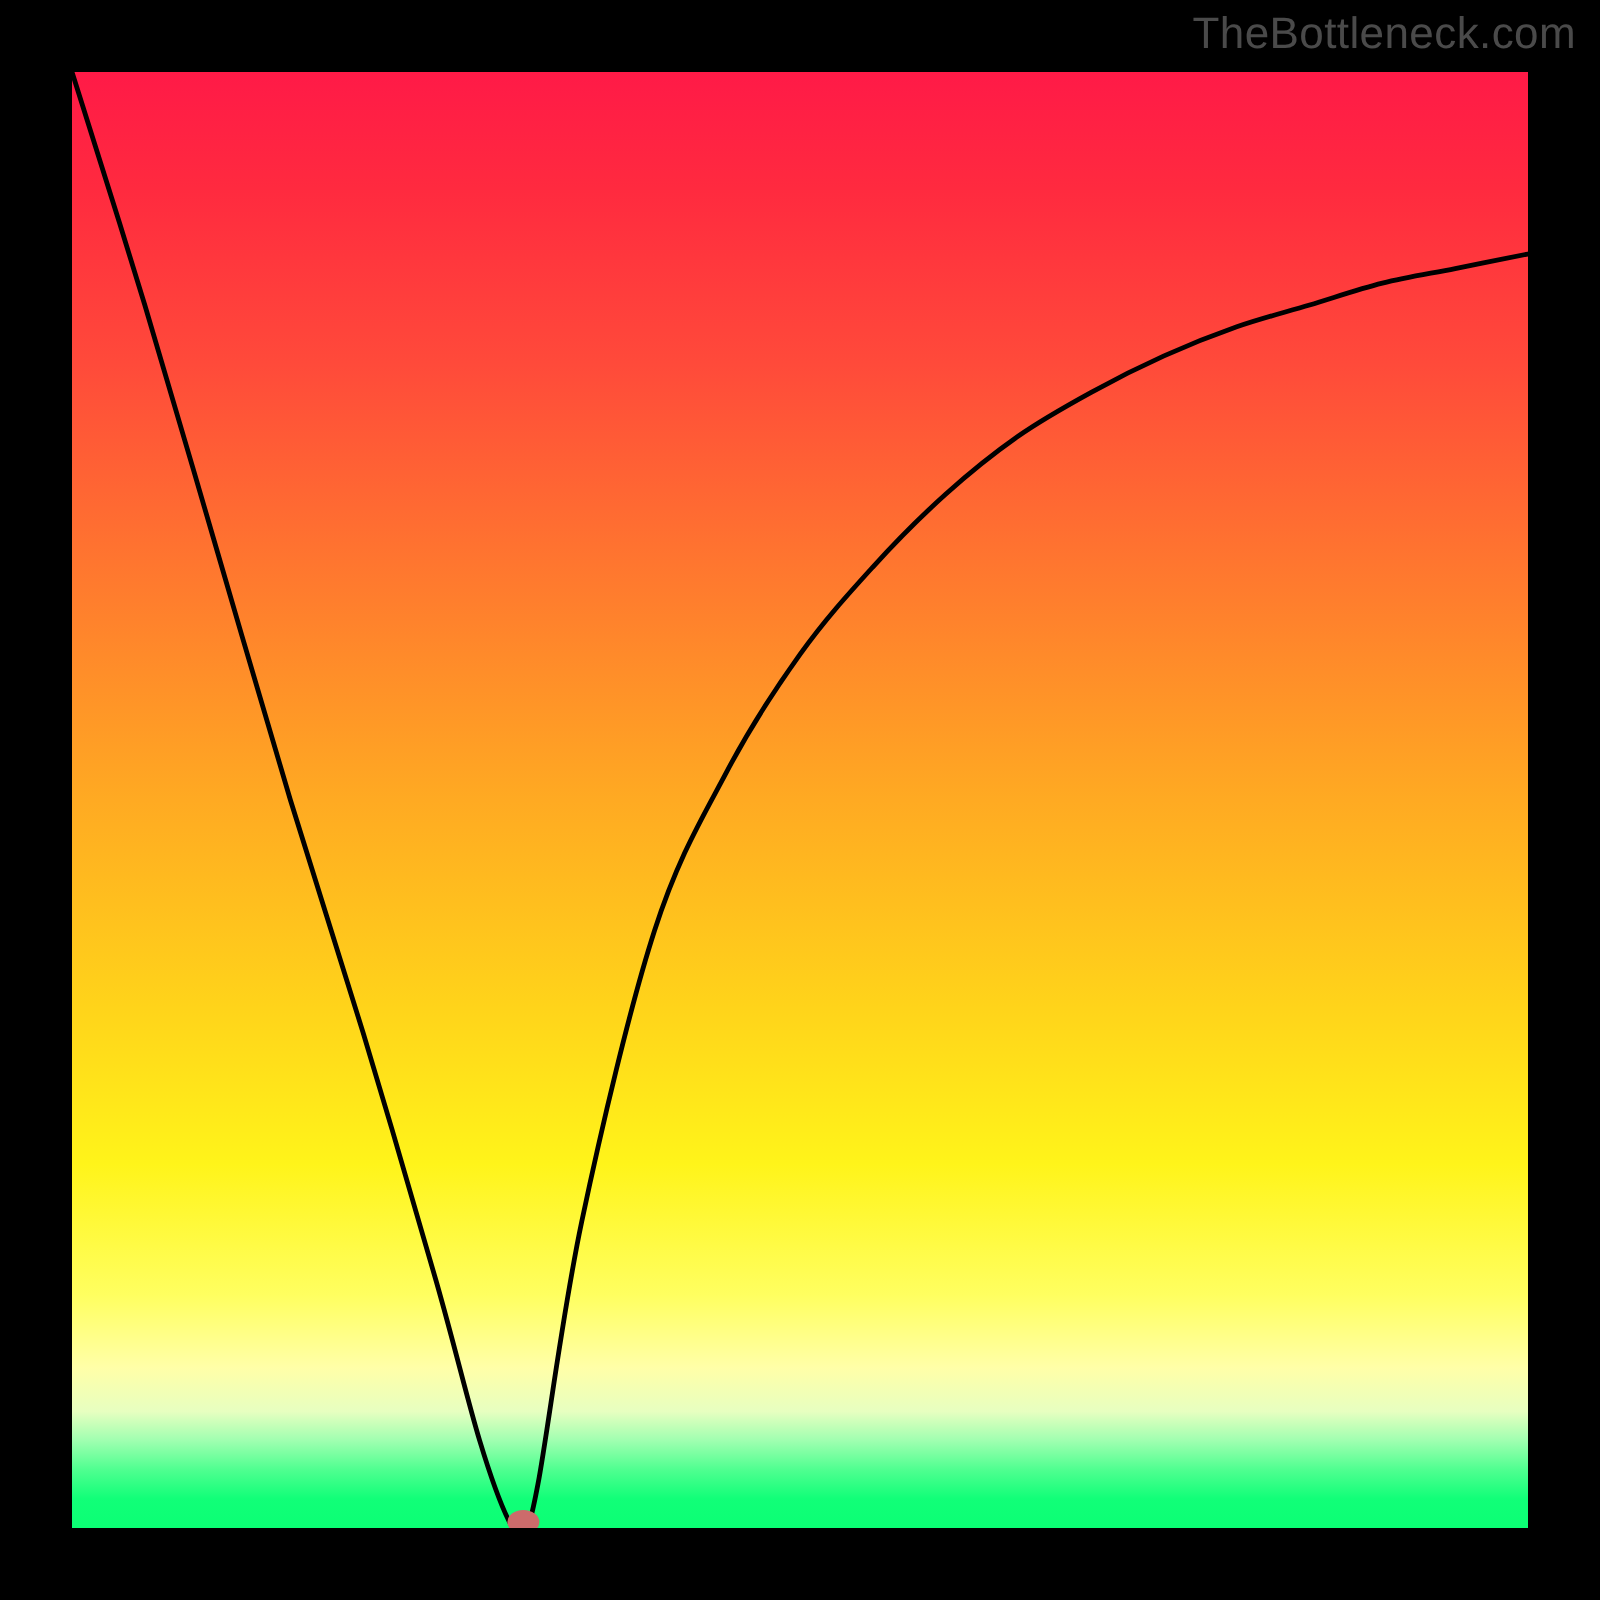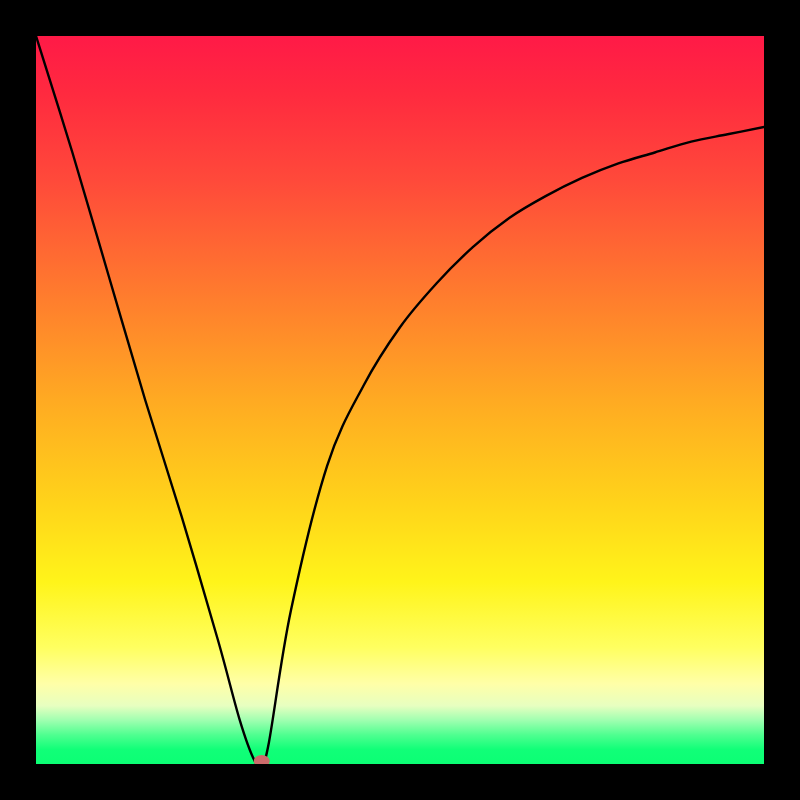--- a/index.html
+++ b/index.html
@@ -70,20 +70,21 @@
   }
   .marker {
     fill: #cc6b6b;
     stroke: none;
   }
 </style>
 </head>
 <body>
 
 <div class="frame">
+  <div class="watermark">TheBottleneck.com</div>
 
   <div class="plot-area">
     <svg class="curve-svg" viewBox="0 0 728 728" preserveAspectRatio="none">
       <path id="curve-path" class="curve-path" d="M 0.00 0.00 C 6.07 19.41, 24.27 76.44, 36.40 116.48 C 48.53 156.52, 60.67 198.99, 72.80 240.24 C 84.93 281.49, 97.07 323.96, 109.20 364.00 C 121.33 404.04, 133.47 440.44, 145.60 480.48 C 157.73 520.52, 172.29 570.27, 182.00 604.24 C 191.71 638.21, 197.77 664.30, 203.84 684.32 C 209.91 704.34, 214.76 717.08, 218.40 724.36 C 222.04 731.64, 223.25 731.03, 225.68 728.00 C 228.11 724.97, 228.11 731.64, 232.96 706.16 C 237.81 680.68, 245.09 621.23, 254.80 575.12 C 264.51 529.01, 279.07 467.13, 291.20 429.52 C 303.33 391.91, 315.47 372.49, 327.60 349.44 C 339.73 326.39, 351.87 308.19, 364.00 291.20 C 376.13 274.21, 388.27 260.87, 400.40 247.52 C 412.53 234.17, 424.67 222.04, 436.80 211.12 C 448.93 200.20, 461.07 190.49, 473.20 182.00 C 485.33 173.51, 497.47 166.83, 509.60 160.16 C 521.73 153.49, 533.87 147.42, 546.00 141.96 C 558.13 136.50, 570.27 131.65, 582.40 127.40 C 594.53 123.15, 606.67 120.12, 618.80 116.48 C 630.93 112.84, 643.07 108.59, 655.20 105.56 C 667.33 102.53, 679.47 100.71, 691.60 98.28 C 703.73 95.85, 721.93 92.21, 728.00 91.00"></path>
       <ellipse id="marker-dot" class="marker" cx="225.68" cy="725.00" rx="8" ry="6" fill="#cc6b6b"></ellipse>
     </svg>
   </div>
 </div>
 
 </body></html>

